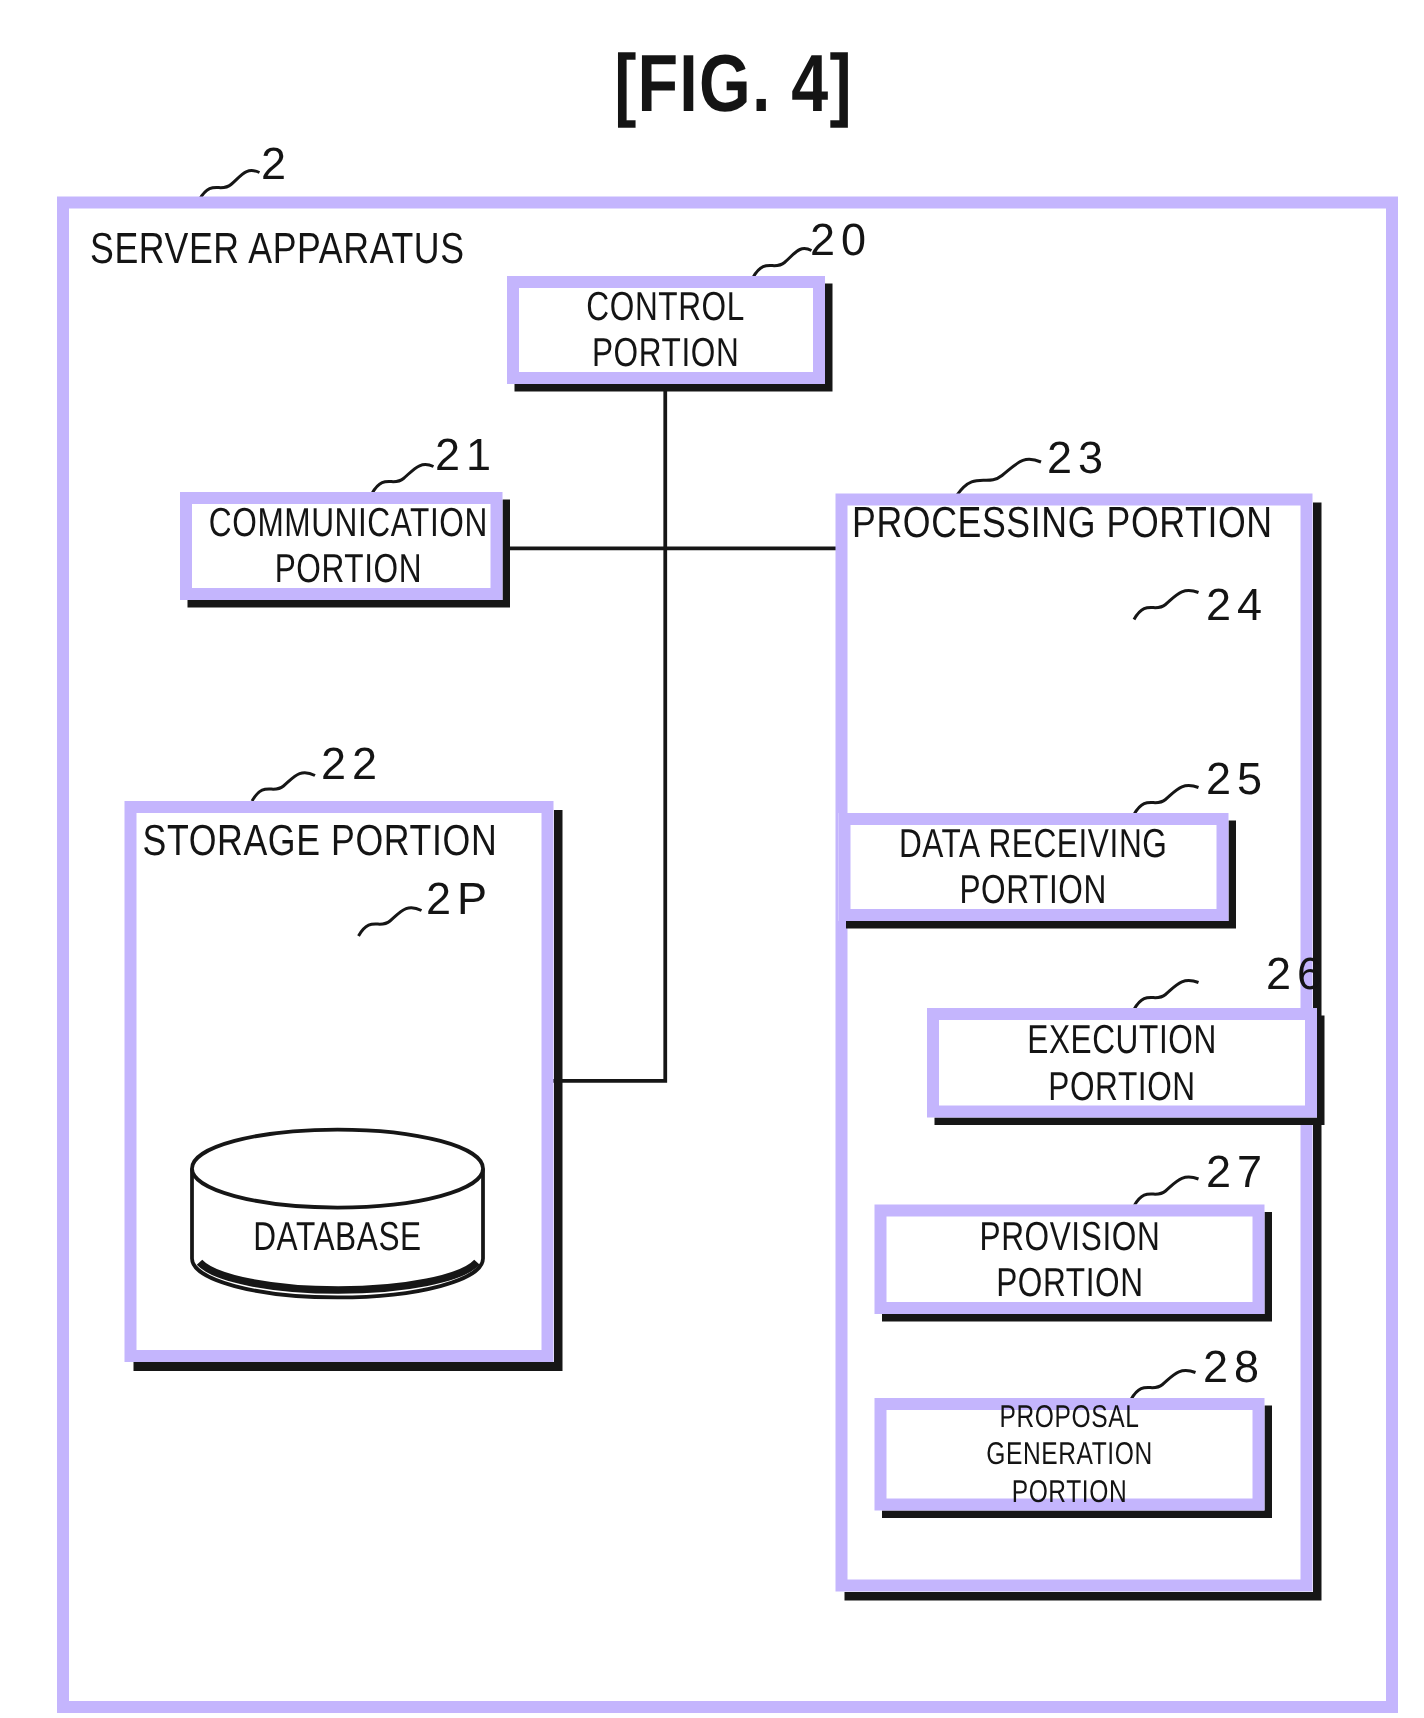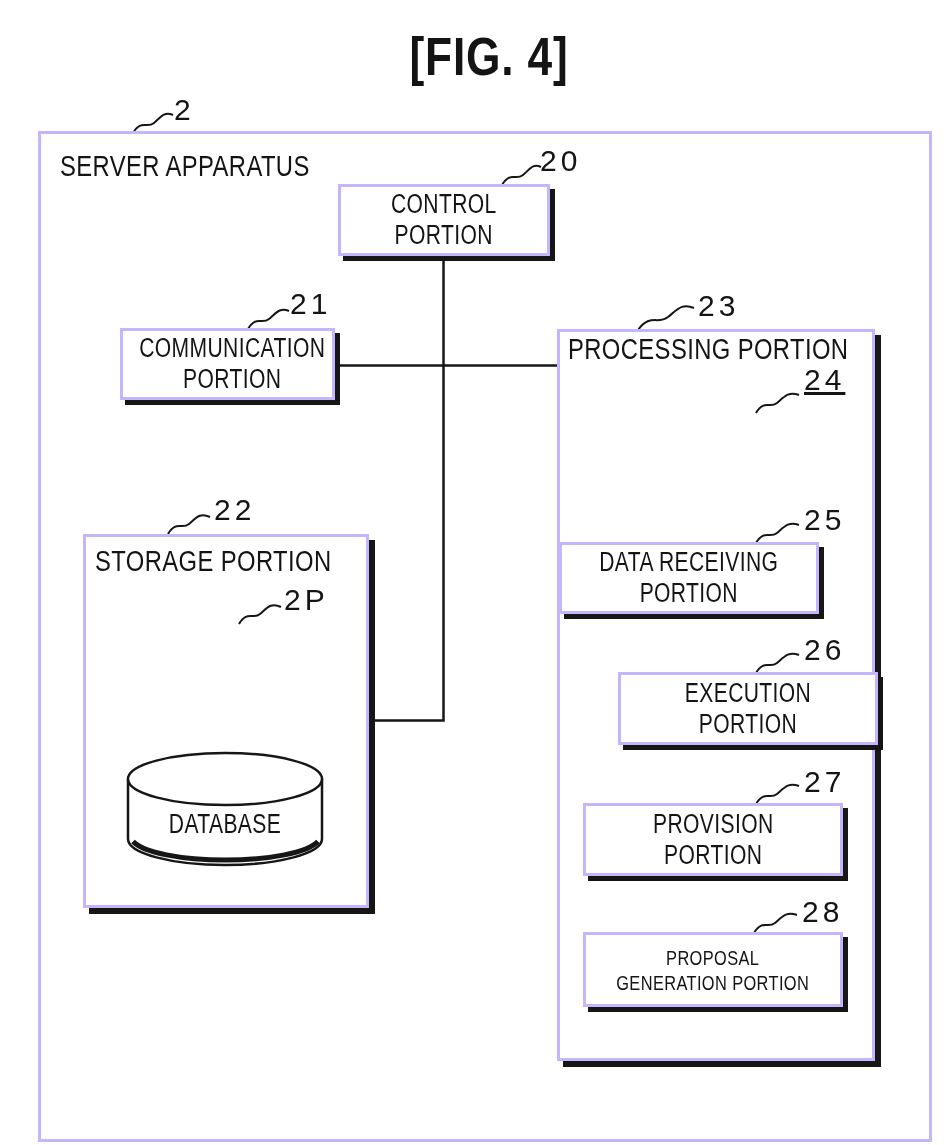--- a/index.html
+++ b/index.html
@@ -10,21 +10,21 @@
   .fig-title {
     position:absolute; top:4px; left:14px; width:949px; text-align:center;
     font-size:54px; font-weight:bold; letter-spacing:1px;
   }
   .fig-title .squeeze { display:inline-block; transform:scaleX(0.82); transform-origin:center; }
 
   svg.layer { position:absolute; left:0; top:0; pointer-events:none; }
   svg.layer path, svg.layer ellipse { stroke:#161616; }
 
   .box {
-    position:absolute; box-sizing:border-box; border:3px solid #c4b5fd;
+    position:absolute; box-sizing:border-box; border:8px solid #c4b5fd;
     display:flex; align-items:center; justify-content:center; text-align:center;
     background:#ffffff;
   }
   .shadow5 { box-shadow:5px 5px 0 0 #161616; }
   .shadow6 { box-shadow:6px 6px 0 0 #161616; }
   .container-box { background:transparent; display:block; }
 
   .lbl {
     display:inline-block; white-space:pre-line; font-size:27px; line-height:31px;
     letter-spacing:0.5px; transform:scaleX(0.78); transform-origin:center;
@@ -112,19 +112,19 @@
     <span class="lbl lbl-small">PROPOSAL
 GENERATION PORTION</span>
   </div>
 
   <span class="ref" style="left:174px; top:72px;">2</span>
   <span class="ref" style="left:540px; top:123px;">20</span>
   <span class="ref" style="left:290px; top:266px;">21</span>
   <span class="ref" style="left:214px; top:472px;">22</span>
   <span class="ref" style="left:284px; top:562px;">2P</span>
   <span class="ref" style="left:698px; top:268px;">23</span>
-  <span class="ref" style="left:804px; top:342px;text-decoration:underline;">24</span>
+  <span class="ref" style="left:804px; top:366px;">24</span>
   <span class="ref" style="left:804px; top:482px;">25</span>
-  <span class="ref" style="left:804px; top:612px;">26</span>
+  <span class="ref" style="left:844px; top:612px;">26</span>
   <span class="ref" style="left:804px; top:744px;">27</span>
   <span class="ref" style="left:802px; top:874px;">28</span>
 
 </div>
 
 </body></html>

